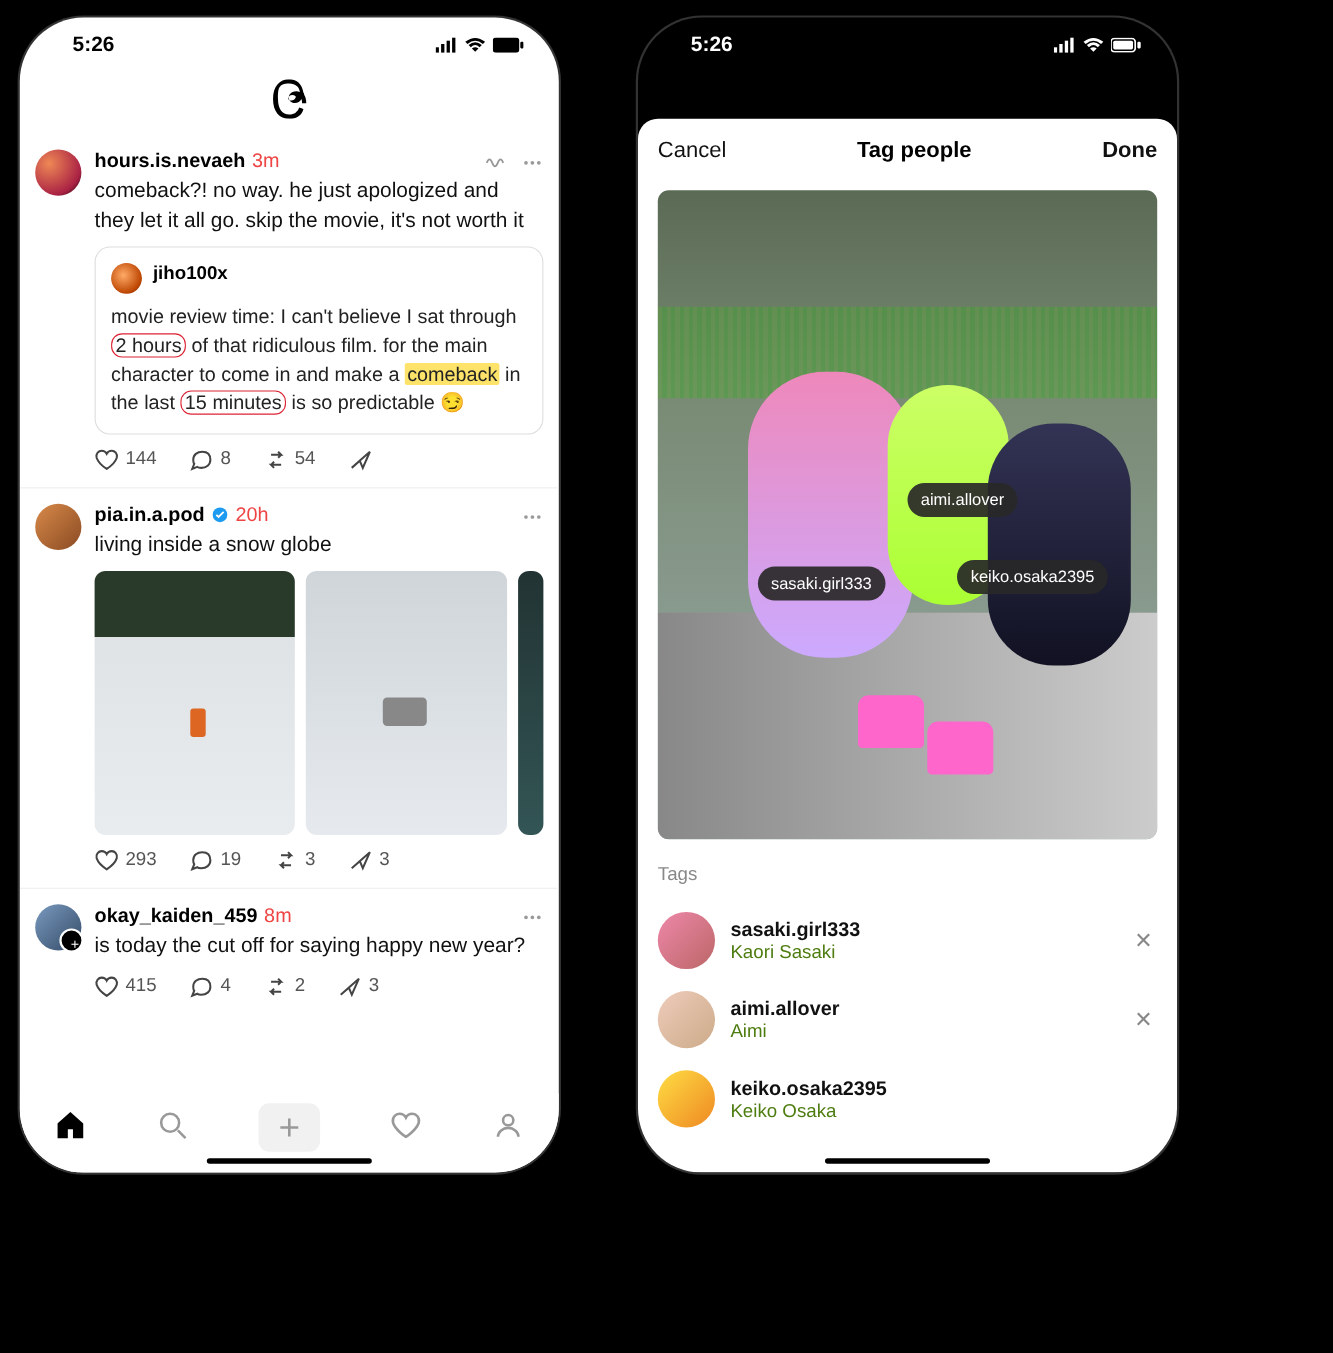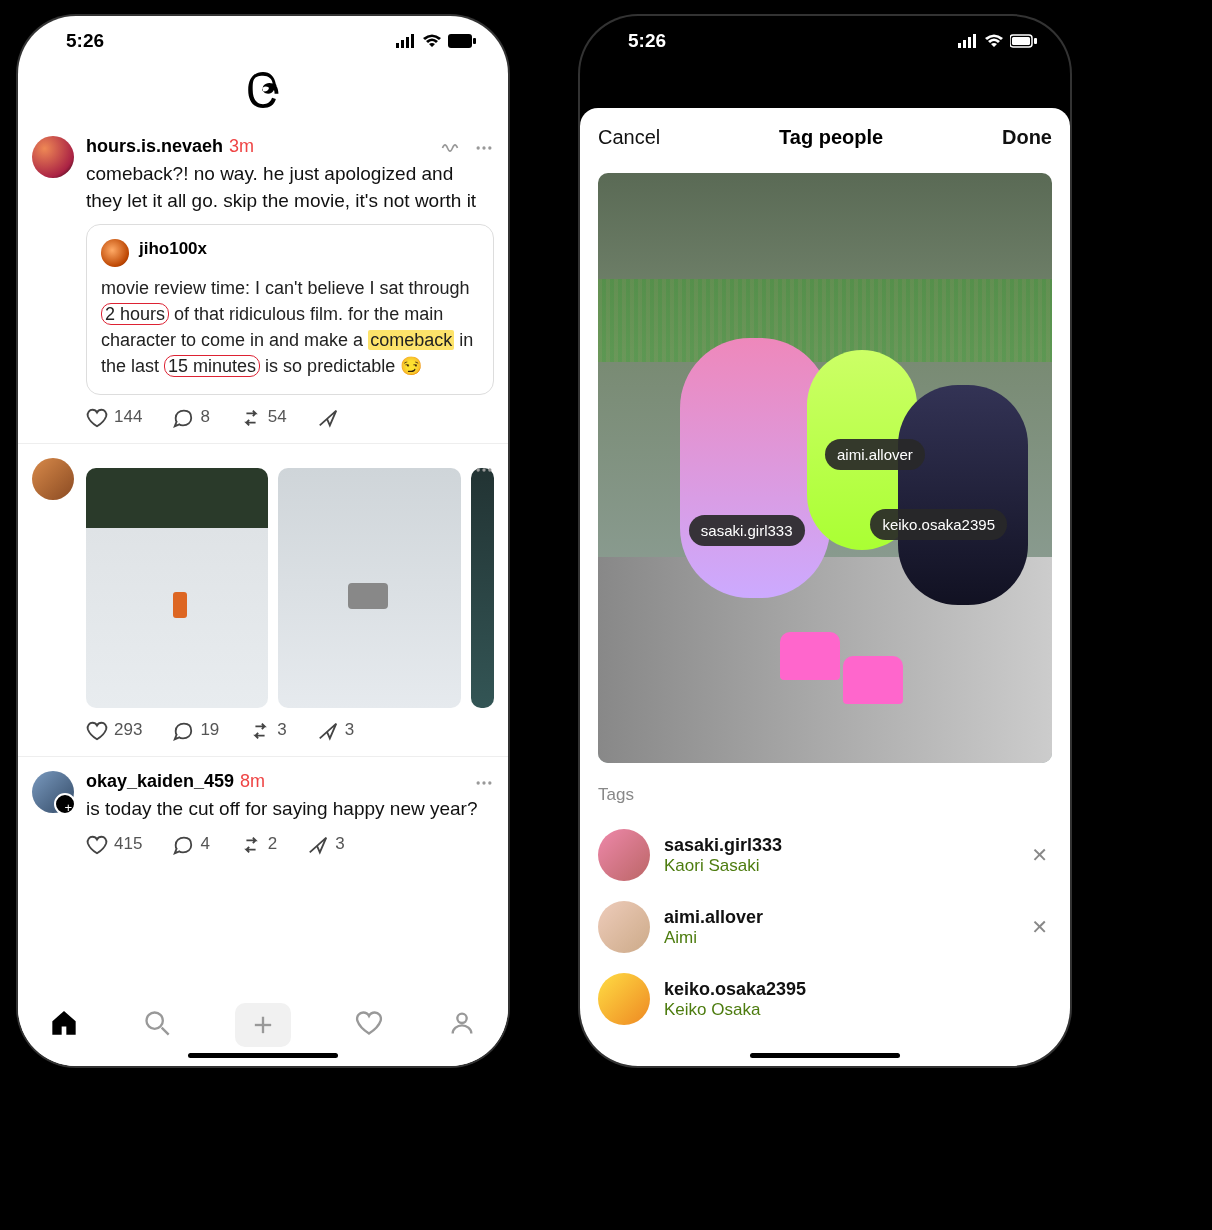--- a/index.html
+++ b/index.html
@@ -208,20 +208,29 @@
               <circle cx="19" cy="12" r="2" fill="#999"></circle>
             </svg>
         </div>
       </div>
     </div>
 
     <div class="post">
       <div class="post-head">
         <div class="avatar av2"></div>
         <div class="post-main">
+          <div class="userline">
+            <span class="username">pia.in.a.pod</span>
+            <svg class="verified" viewBox="0 0 24 24">
+                <circle cx="12" cy="12" r="10" fill="#1d9bf0"></circle>
+                <path d="M7 12l3 3 7-7" stroke="#fff" stroke-width="2.5" fill="none"></path>
+              </svg>
+            <span class="time">20h</span>
+          </div>
+          <div class="post-text">living inside a snow globe</div>
 
           <div class="media-row">
             <div class="media m1"></div>
             <div class="media m2"></div>
             <div class="media m3"></div>
           </div>
 
           <div class="engage">
             <span class="eng">
                 <svg viewBox="0 0 24 24">

